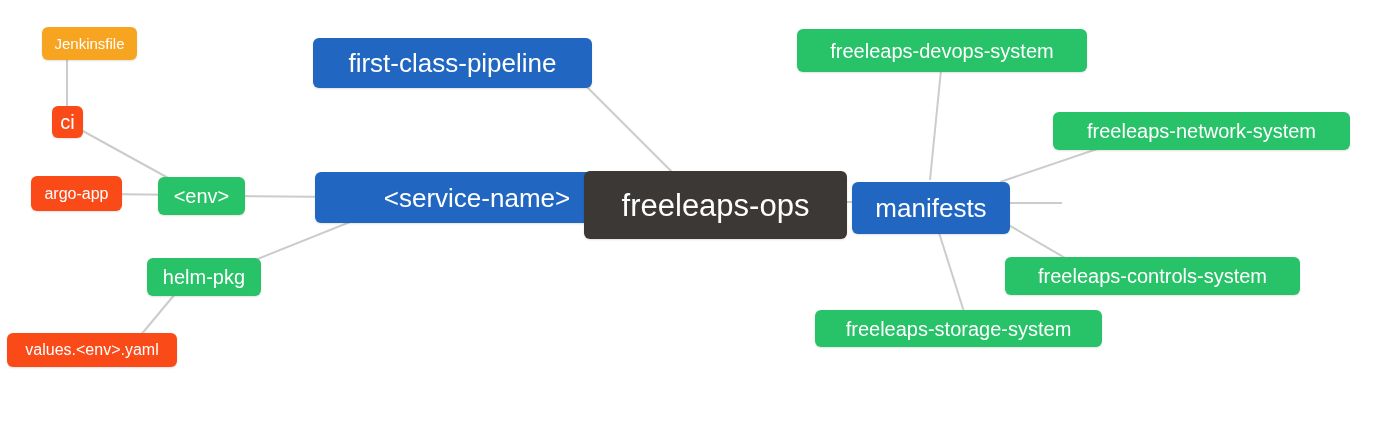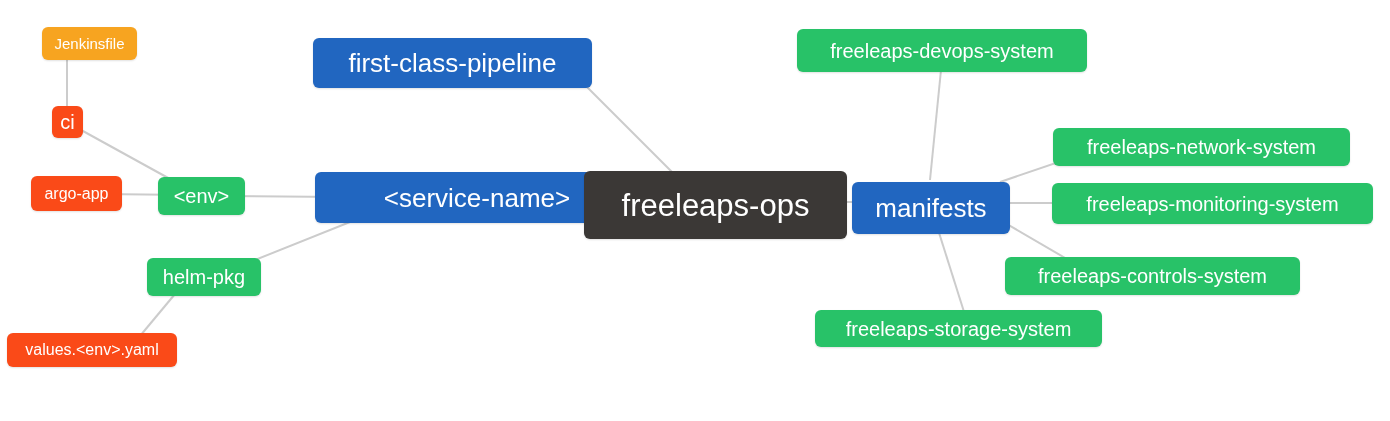--- a/index.html
+++ b/index.html
@@ -92,21 +92,20 @@
   <div class="node n-helm-pkg" style="background-color: rgb(40, 194, 104);">helm-pkg</div>
 
   <div class="node n-values-env-yaml" style="background-color: rgb(250, 74, 24);">values.&lt;env&gt;.yaml</div>
 
   <div class="node n-freeleaps-ops" style="background-color: rgb(59, 56, 54);">freeleaps-ops</div>
 
   <div class="node n-manifests" style="background-color: rgb(33, 102, 192);">manifests</div>
 
   <div class="node n-devops-system" style="background-color: rgb(40, 194, 104);">freeleaps-devops-system</div>
 
-  <div class="node n-network-system" style="background-color: rgb(40, 194, 104); margin-top: 16px;">freeleaps-network-system</div>
+  <div class="node n-network-system" style="background-color: rgb(40, 194, 104);">freeleaps-network-system</div>
 
-  <div class="node n-monitoring-system" style="background-color: rgb(40, 194, 104);">freeleaps-monitoring-system</div>
 
   <div class="node n-controls-system" style="background-color: rgb(40, 194, 104);">freeleaps-controls-system</div>
 
   <div class="node n-storage-system" style="background-color: rgb(40, 194, 104);">freeleaps-storage-system</div>
 
 </div>
 
 </body></html>

